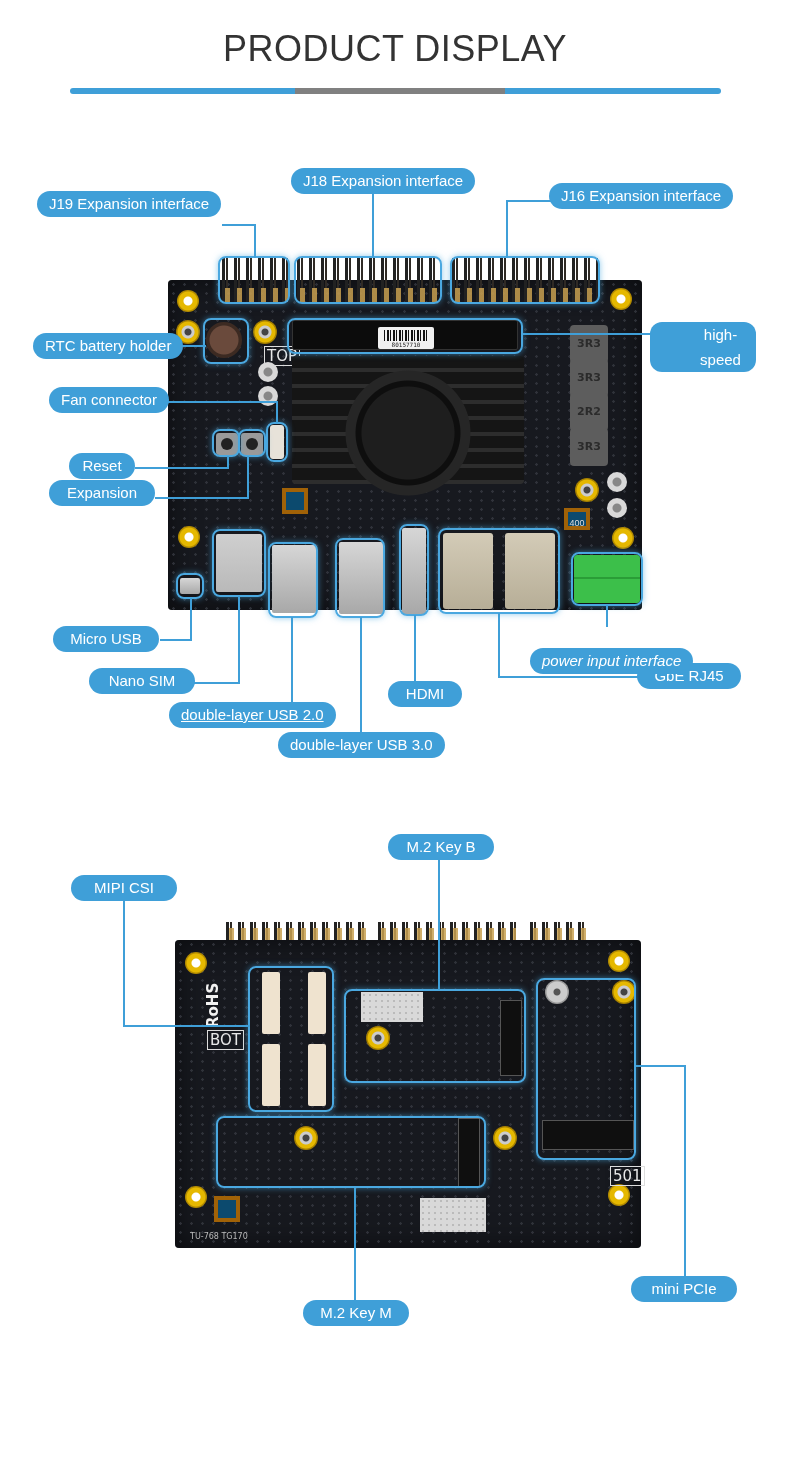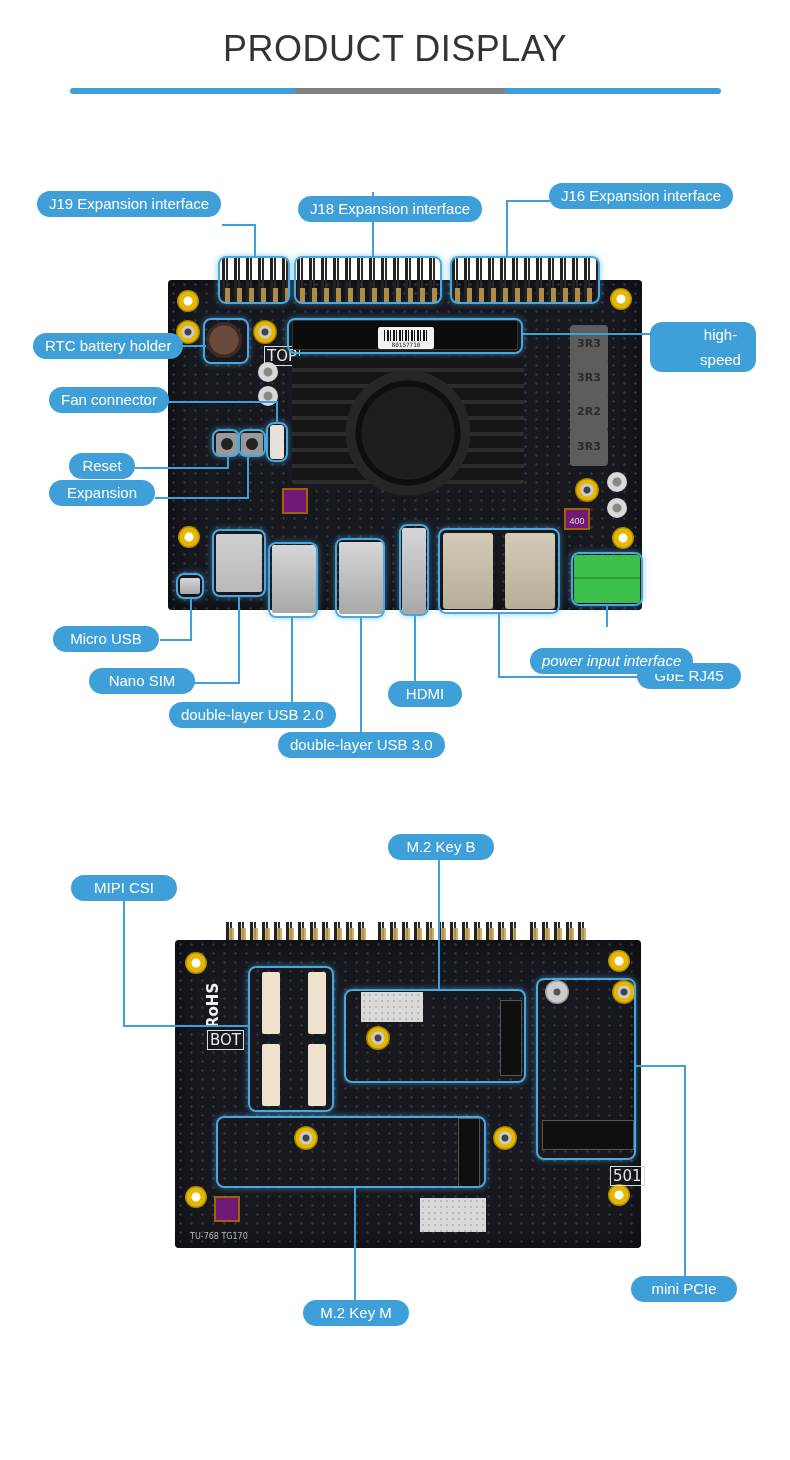--- a/index.html
+++ b/index.html
@@ -80,21 +80,21 @@
   .inductor { position: absolute; width: 38px; height: 38px; background: #5d5d5d; border-radius: 4px; color:#2b2b2b; font-size: 11px; text-align:center; line-height:38px; font-family:"DejaVu Sans", sans-serif; font-weight:bold; }
   .coin { position: absolute; border-radius: 50%; background: radial-gradient(circle, #6a4a3c 0 14px, #3c2a22 15px 18px); }
   .btn { position:absolute; width:22px; height:22px; background:#9a9a9a; border-radius:3px; }
   .btn::after { content:""; position:absolute; left:5px; top:5px; width:12px; height:12px; border-radius:50%; background:#222; }
   .fanconn { position:absolute; background:#e7e2d9; border-radius:3px; }
   .silver { position:absolute; background: linear-gradient(180deg,#d6d6d6,#a8a8a8); border-radius:2px; }
   .rj45 { position:absolute; background: linear-gradient(180deg,#d3cbb7,#b7ae97); border-radius:3px; }
   .green { position:absolute; background: #3cbf4a; border-radius:3px; }
   .green::before { content:""; position:absolute; left:0; right:0; top:22px; height:2px; background:#2a9d37; }
   .cap { position:absolute; width:20px; height:20px; border-radius:50%; background: radial-gradient(circle, #888 0 4px, #d9d9d9 5px 10px); }
-  .chip { position:absolute; background:#701a75; border:2px solid #a16207; }
+  .chip { position:absolute; background:#0c4a6e; border:4px solid #a16207; }
   .silk { position:absolute; color:#e8e8e8; font-size:15px; font-family:"DejaVu Sans", sans-serif; }
   .rohs { position:absolute; color:#f2f2f2; font-size:15px; font-weight:bold; transform: rotate(-90deg); transform-origin: left top; font-family:"DejaVu Sans", sans-serif; }
   .fpc { position:absolute; background:#efe3cf; border-radius:2px; }
   .m2 { position:absolute; background:#0f0f0f; border:1px solid #555; }
   .shield { position:absolute; background:#d9d9d9; background-image: radial-gradient(circle, #bbb 1px, transparent 1.5px); background-size: 6px 6px; }
 </style>
 </head>
 <body>
 
 <div class="title">PRODUCT DISPLAY</div>
@@ -194,30 +194,30 @@
   <div class="ln v" style="left:238px;top:596px;height:88px;"></div>
   <div class="ln h" style="left:194px;top:682px;width:46px;"></div>
   <div class="ln v" style="left:291px;top:617px;height:86px;"></div>
   <div class="ln v" style="left:360px;top:617px;height:116px;"></div>
   <div class="ln v" style="left:414px;top:615px;height:66px;"></div>
   <div class="ln v" style="left:498px;top:613px;height:64px;"></div>
   <div class="ln h" style="left:498px;top:676px;width:140px;"></div>
   <div class="ln v" style="left:606px;top:605px;height:22px;"></div>
 
   <div class="label" style="left:37px;top:191px;">J19 Expansion interface</div>
-  <div class="label" style="left:298px;top:168px;margin-top:28px;">J18 Expansion interface</div>
+  <div class="label" style="left:291px;top:168px;">J18 Expansion interface</div>
   <div class="label" style="left:549px;top:183px;">J16 Expansion interface</div>
   <div class="label" style="left:33px;top:333px;">RTC battery holder</div>
   <div class="label two-line" style="left:650px;top:322px;width:106px;padding-left:47px;">high-speed connector</div>
   <div class="label" style="left:49px;top:387px;">Fan connector</div>
   <div class="label" style="left:69px;top:453px;width:66px;">Reset</div>
   <div class="label" style="left:49px;top:480px;width:106px;">Expansion</div>
   <div class="label" style="left:53px;top:626px;width:106px;">Micro USB</div>
   <div class="label" style="left:89px;top:668px;width:106px;">Nano SIM</div>
-  <div class="label" style="left:169px;top:702px;">double-layer USB 2.0</div>
+  <div class="label" style="left:169px;top:702px;text-decoration:underline;">double-layer USB 2.0</div>
   <div class="label" style="left:278px;top:732px;">double-layer USB 3.0</div>
   <div class="label" style="left:388px;top:681px;width:74px;">HDMI</div>
   <div class="label" style="left:637px;top:663px;width:104px;">GbE RJ45</div>
   <div class="label" style="left:530px;top:648px;font-style:italic;">power input interface</div>
 </div>
 
 <div>
   <div class="pins" style="left:226px;top:922px;width:140px;height:20px;"></div>
   <div class="pins" style="left:378px;top:922px;width:138px;height:20px;"></div>
   <div class="pins" style="left:530px;top:922px;width:60px;height:20px;"></div>

